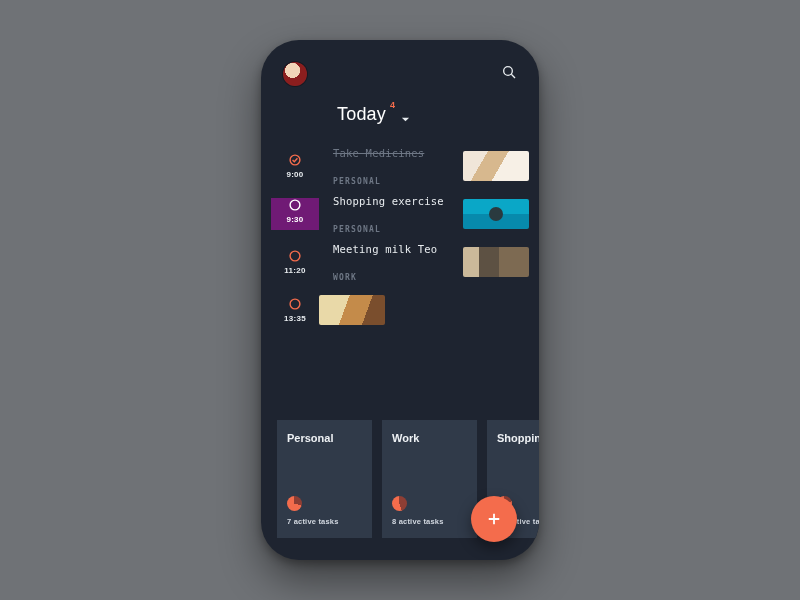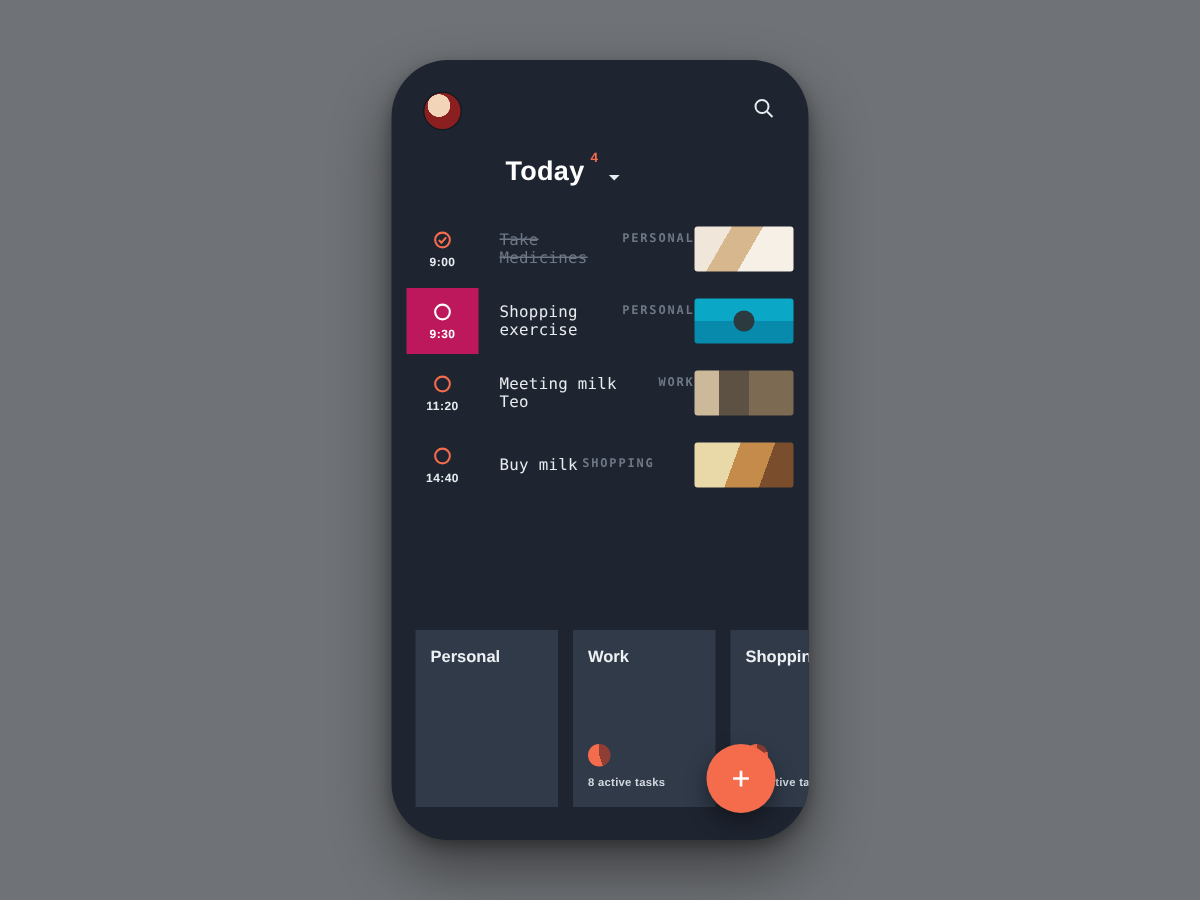--- a/index.html
+++ b/index.html
@@ -37,50 +37,50 @@
   }
   .search-icon svg { width: 16px; height: 16px; stroke: #e8ecef; stroke-width: 2; fill: none; }
 
   
   .title-row {
     display: flex; align-items: flex-start;
     padding: 18px 0 14px 76px;
     color: #fff;
   }
   .title {
-    font-weight: 700; font-size: 18px; letter-spacing: .2px;
+    font-weight: 400; font-size: 18px; letter-spacing: .2px;
   }
   .badge {
     color: #f46c4c; font-size: 9px; font-weight: 700;
     margin-left: 4px; transform: translateY(-4px);
   }
   .chev { margin-left: 6px; margin-top: 6px; }
   .chev svg { width: 9px; height: 9px; fill: #e8ecef; }
 
   
   .tasks { padding-left: 10px; }
   .task {
     display: flex; align-items: center;
     height: 48px;
     padding-right: 10px;
   }
   .tcol {
     width: 48px;
-    display: flex; flex-direction: column; align-items: center; justify-content: center;
+    display: flex; flex-direction: column; align-items: center; justify-content: flex-start;
     gap: 3px;
   }
   .tcol.active {
-    background: #be185d;
-    height: 44px;
+    background: #701a75;
+    height: 32px;
   }
   .ticon { width: 14px; height: 14px; }
   .ticon circle { fill: none; stroke-width: 2; }
   .ttime { font-size: 8px; font-weight: 700; color: #e8ecef; letter-spacing: .3px; }
   .tcol.active .ttime { color: #fff; }
-  .tmain { flex: 1; padding-left: 14px; display:flex; flex-direction:row; gap:3px; }
+  .tmain { flex: 1; padding-left: 14px; display:flex; flex-direction:column; gap:18px; }
   .tname { font-size: 10.5px; color: #e8ecef; font-family: "Menlo","Consolas",monospace; letter-spacing: .2px; }
   .tname.done { text-decoration: line-through; color: #6e7785; }
   .tcat { font-size: 8px; color: #6e7785; letter-spacing: 1.2px; font-weight: 700; font-family: "Menlo","Consolas",monospace; }
   .thumb { width: 66px; height: 30px; border-radius: 2px; }
   .th0 { background: linear-gradient(120deg,#f0e6d9 0 30%,#d7b88e 30% 55%,#f7f0e6 55% 100%); }
   .th1 { background: linear-gradient(180deg,#0aa7c7 0 50%,#078aac 50% 100%); position:relative; }
   .th1::after{content:"";position:absolute;left:40%;top:25%;width:14px;height:14px;border-radius:50%;background:#2a3a3f;}
   .th2 { background: linear-gradient(90deg,#cbb99a 0 25%,#5d5143 25% 55%,#7d6a52 55% 100%); }
   .th3 { background: linear-gradient(110deg,#e9d9a8 0 40%,#c48b4a 40% 70%,#7a4e2d 70% 100%); }
 
@@ -184,34 +184,34 @@
         <span class="tcat">WORK</span>
       </div>
       <div class="thumb th2"></div>
     </div>
 
     <div class="task">
       <div class="tcol">
         <svg class="ticon" viewBox="0 0 20 20">
           <circle cx="10" cy="10" r="7" stroke="#f46c4c"></circle>
         </svg>
-        <span class="ttime">14:40</span>
-      </div>
-      <div class="tmain">
-        <span class="tname">Buy milk</span>
-        <span class="tcat">SHOPPING</span>
+        <span class="ttime">13:35</span>
       </div>
       <div class="thumb th3"></div>
     </div>
 
   </div>
 
   <div class="cards">
     <div class="card">
       <span class="cname">Personal</span>
+      <div>
+        <div class="pie" style="--p:30%"></div>
+        <div class="ccount">7 active tasks</div>
+      </div>
     </div>
     <div class="card">
       <span class="cname">Work</span>
       <div>
         <div class="pie" style="--p:45%"></div>
         <div class="ccount">8 active tasks</div>
       </div>
     </div>
     <div class="card">
       <span class="cname">Shopping</span>

